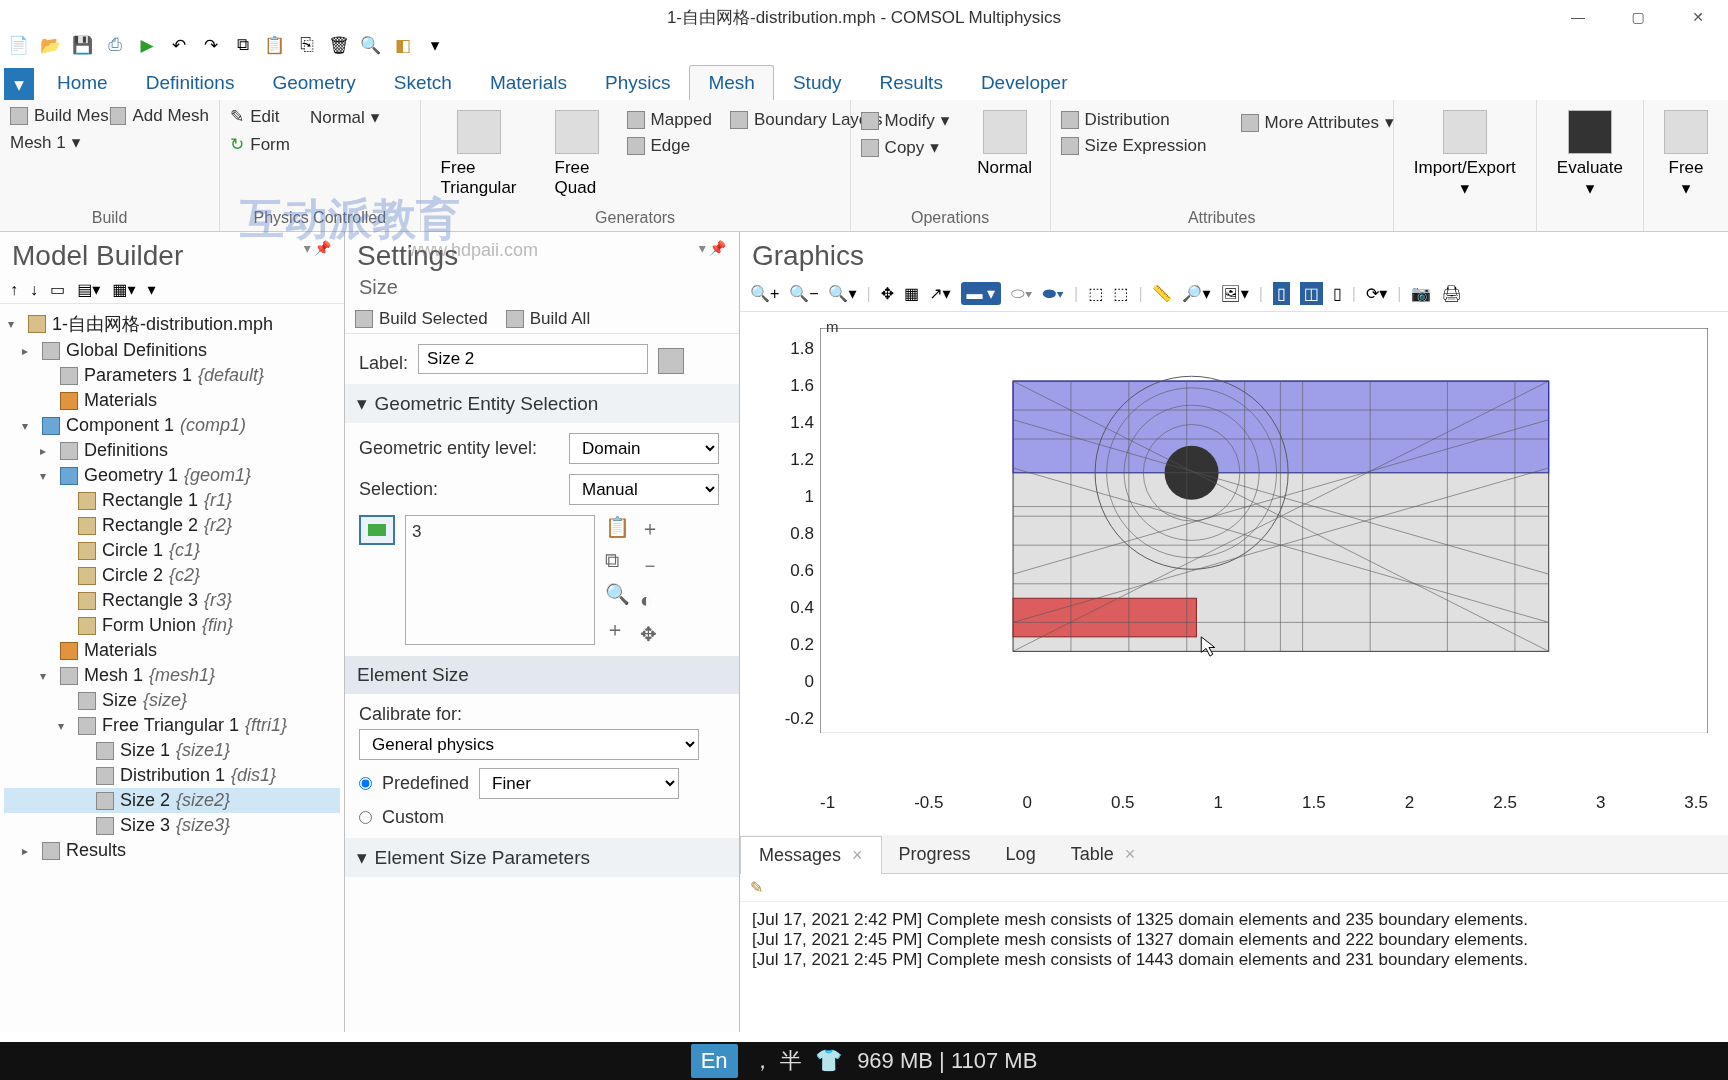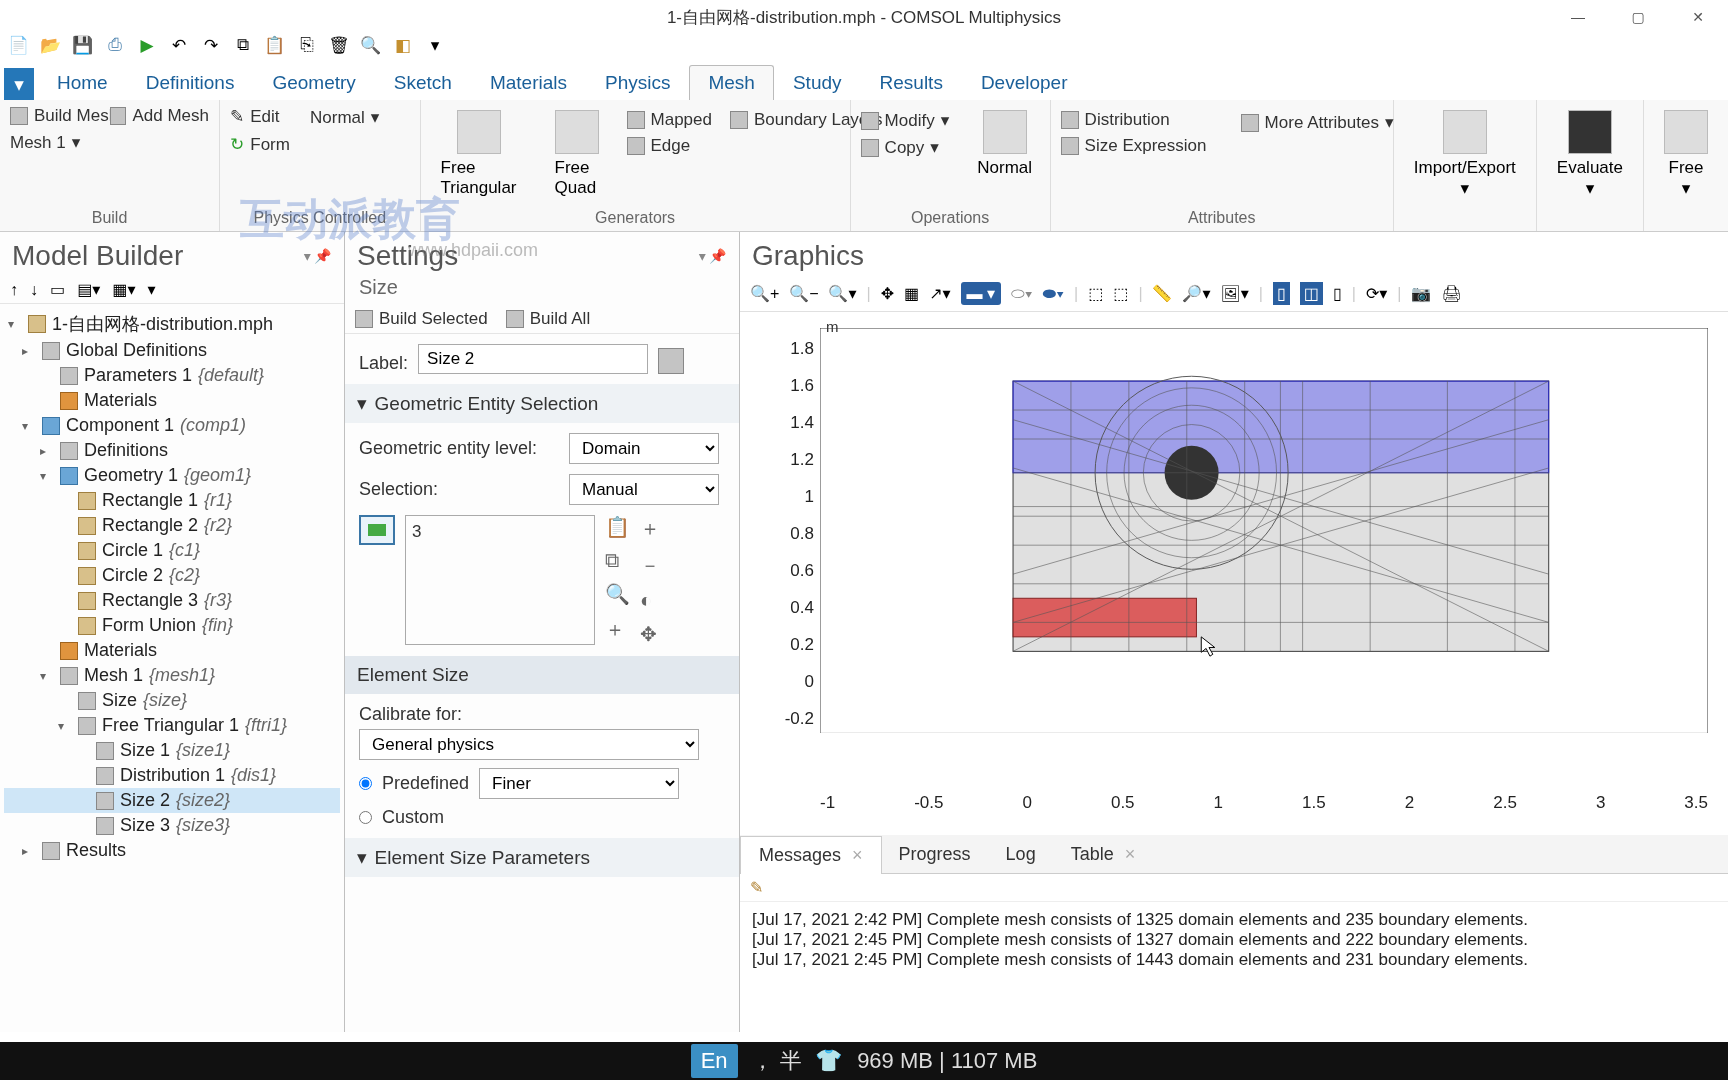--- a/index.html
+++ b/index.html
@@ -19,21 +19,21 @@
 .rcol { display:flex; flex-direction:column; gap:6px; font-size:17px; color:#333;}
 .rrow { display:flex; gap:18px; }
 .ritem { display:flex; align-items:center; gap:6px; font-size:17px; color:#333; white-space:nowrap; }
 .bigbtn { display:flex; flex-direction:column; align-items:center; justify-content:center; padding:4px 10px; font-size:17px;}
 .bigbtn .bico { width:44px; height:44px; background:#ddd; margin-bottom:4px; border:1px solid #bbb;}
 
 .main { display:flex; height:800px; }
 .panel-mb { width:345px; border-right:1px solid #c0c0c0; background:#fdfdfd; display:flex; flex-direction:column;}
 .panel-set { width:395px; border-right:1px solid #c0c0c0; background:#fdfdfd; display:flex; flex-direction:column;}
 .panel-right { flex:1; display:flex; flex-direction:column; }
-.pheader { font-size:28px; color:#555; padding:8px 12px 4px 12px; display:flex; justify-content:space-between; align-items:center;}
+.pheader { font-size:28px; color:#555; padding:8px 12px 4px 12px; display:flex; justify-content:space-between; align-items:flex-start;}
 .ptoolbar { padding:4px 10px; display:flex; gap:12px; align-items:center; border-bottom:1px solid #e5e5e5;}
 .tree { padding:6px 4px; font-size:18px; color:#222; overflow:auto; flex:1;}
 .tree-row { display:flex; align-items:center; padding:2px 4px; gap:6px; white-space:nowrap;}
 .tree-row.sel { background:#cfe6f7; }
 .tree-row .exp { width:14px; font-size:12px; color:#666; }
 .tree-row .italic { font-style:italic; color:#666; }
 .ind1{padding-left:18px} .ind2{padding-left:36px} .ind3{padding-left:54px} .ind4{padding-left:72px}
 
 .set-sub { font-size:20px; color:#666; padding:0 14px 6px 14px;}
 .set-tb { padding:4px 10px; display:flex; gap:18px; font-size:17px; color:#333; border-bottom:1px solid #e5e5e5;}

